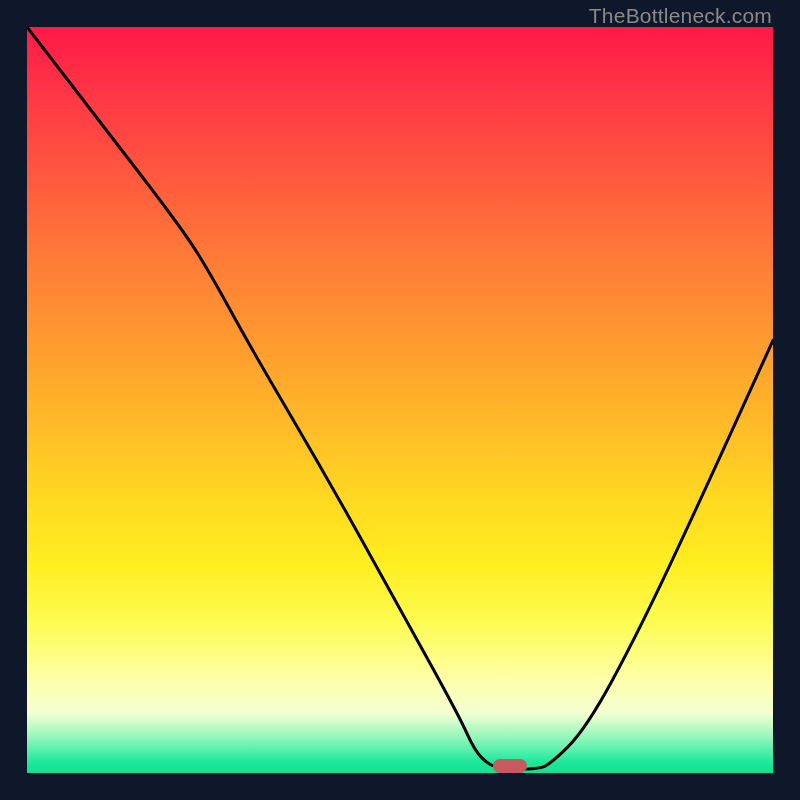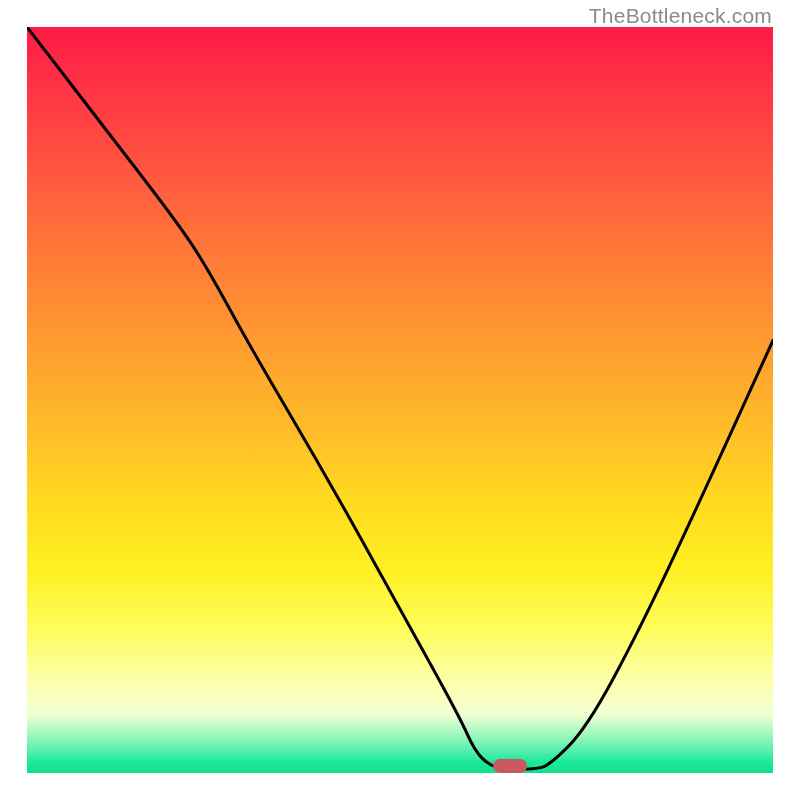--- a/index.html
+++ b/index.html
@@ -9,21 +9,21 @@
     height: 800px;
     background: #000;
     overflow: hidden;
   }
   .frame {
     position: absolute;
     left: 0;
     top: 0;
     width: 800px;
     height: 800px;
-    background: #ffffff;
+    background: #0f172a;
   }
   .plot {
     position: absolute;
     left: 27px;
     top: 27px;
     width: 746px;
     height: 746px;
     overflow: hidden;
   }
   .gradient {

